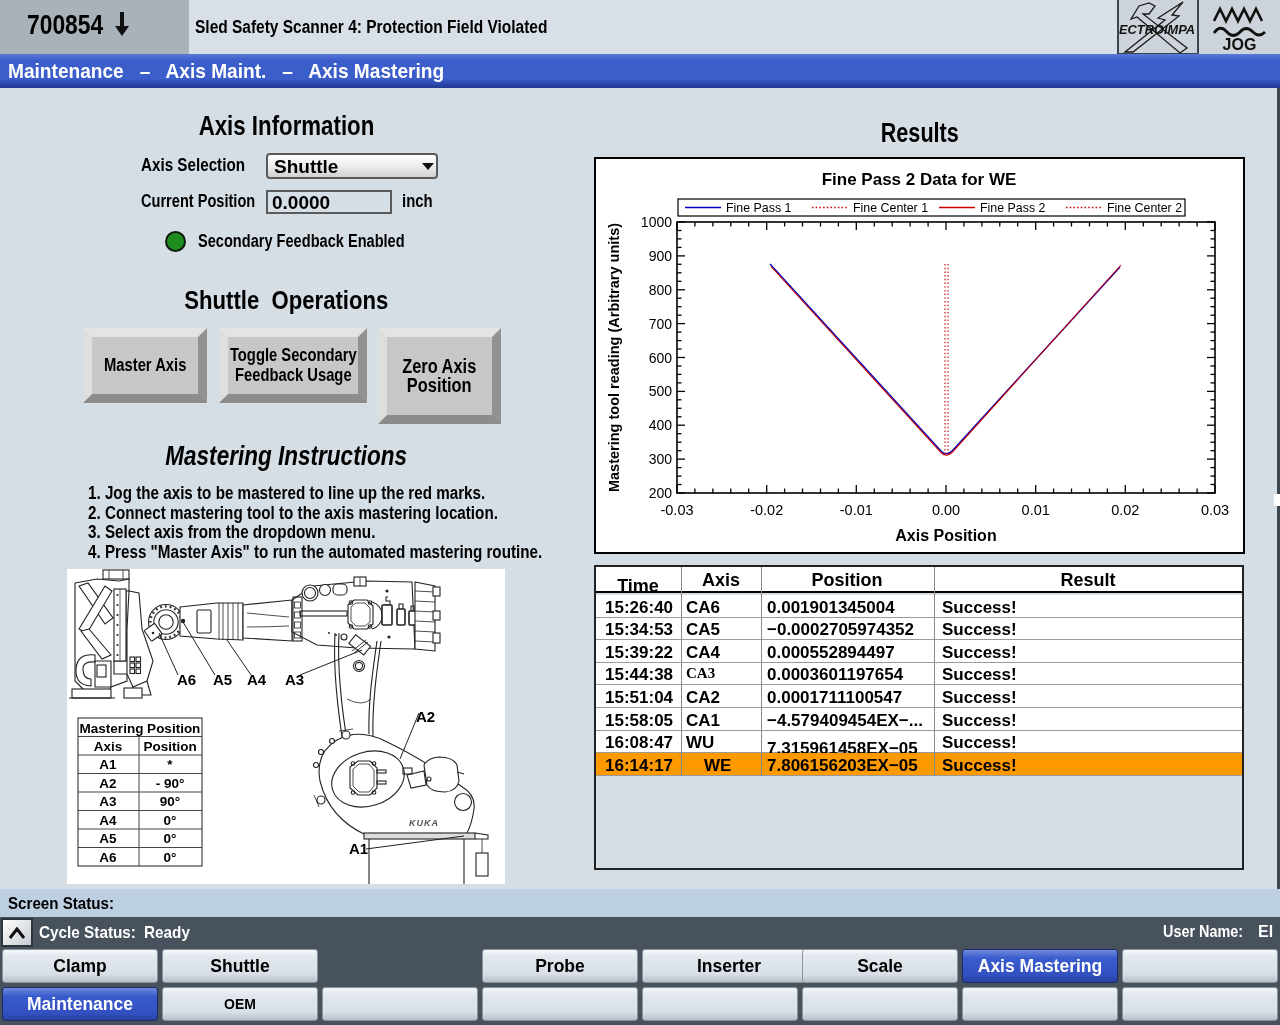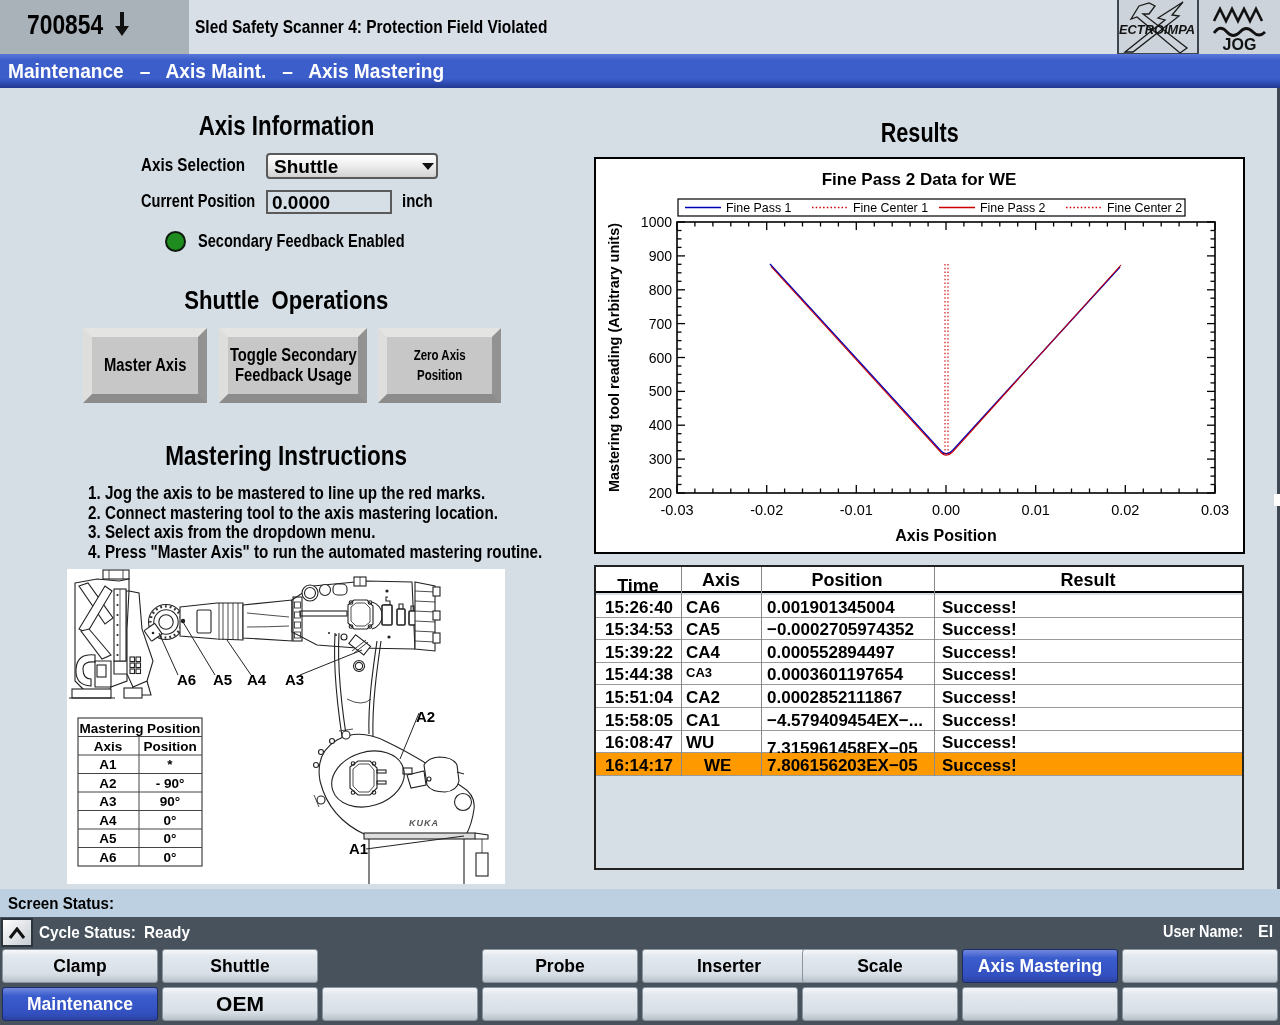--- a/index.html
+++ b/index.html
@@ -62,25 +62,25 @@
 <div class="abs b" style="left:198px;top:231px;font-size:18px;"><span class="cx" style="transform:scaleX(.81)">Secondary Feedback Enabled</span></div>
 
 <div class="abs b" style="left:0px;top:286px;width:572px;text-align:center;font-size:25px;"><span class="cxc" style="transform:scaleX(.885)">Shuttle&nbsp; Operations</span></div>
 
 <div class="abs b" style="left:83px;top:328px;width:124px;height:75px;background:#c7c7c7;border:9px solid;border-color:#e4e4e2 #929292 #8c8c8c #dededc;display:flex;align-items:center;justify-content:center;text-align:center;font-size:18px;line-height:19.5px;">
     <span class="cxc" style="transform:scaleX(.82)">Master Axis</span>
   </div>
 <div class="abs b" style="left:219px;top:328px;width:148px;height:75px;background:#c7c7c7;border:9px solid;border-color:#e4e4e2 #929292 #8c8c8c #dededc;display:flex;align-items:center;justify-content:center;text-align:center;font-size:18px;line-height:19.5px;">
     <span class="cxc" style="transform:scaleX(.82)">Toggle Secondary<br>Feedback Usage</span>
   </div>
-<div class="abs b" style="left:378px;top:328px;width:123px;height:75px;background:#c7c7c7;border:9px solid;border-color:#e4e4e2 #929292 #8c8c8c #dededc;display:flex;align-items:center;justify-content:center;text-align:center;font-size:14px;line-height:19.5px;">
+<div class="abs b" style="left:378px;top:328px;width:123px;height:96px;background:#c7c7c7;border:9px solid;border-color:#e4e4e2 #929292 #8c8c8c #dededc;display:flex;align-items:center;justify-content:center;text-align:center;font-size:20px;line-height:19.5px;">
     <span class="cxc" style="transform:scaleX(.82)">Zero Axis<br>Position</span>
   </div>
 
-<div class="abs b" style="left:0px;top:440px;width:572px;text-align:center;font-size:28px;"><span class="cxc" style="transform:scaleX(.805)">Mastering Instructions</span></div>
+<div class="abs b" style="left:0px;top:440px;width:572px;text-align:center;font-size:28px;font-style:italic;"><span class="cxc" style="transform:scaleX(.805)">Mastering Instructions</span></div>
 <div class="abs b" style="left:62px;top:484px;font-size:18px;line-height:19.7px;margin-left:26px;"><span class="cx" style="transform:scaleX(.845);transform-origin:0 0;">1. Jog the axis to be mastered to line up the red marks.<br>2. Connect mastering tool to the axis mastering location.<br>3. Select axis from the dropdown menu.<br>4. Press "Master Axis" to run the automated mastering routine.</span></div>
 
 <div class="abs" style="left:67px;top:569px;width:438px;height:315px;background:#fff;"></div>
 <svg id="robot" class="abs" style="left:67px;top:569px;" width="438" height="315" viewBox="0 0 438 315">
   <rect x="36" y="1" width="26" height="9" fill="#fff" stroke="#222" stroke-width="1.1"></rect>
   <line x1="42" y1="1" x2="42" y2="10" stroke="#222" stroke-width="0.8"></line>
   <line x1="56" y1="1" x2="56" y2="10" stroke="#222" stroke-width="0.8"></line>
   <path d="M8 14 L30 10 L52 12 L62 10 L62 22 L59 22 L59 92 L47 92 L47 105 L60 105 L60 112 L44 118 L40 126 L22 126 L14 118 L8 112 Z" fill="#fff" stroke="#222" stroke-width="1.1"></path>
   <path d="M12 17 L21 14 L46 49 L38 55 Z" fill="#fff" stroke="#222" stroke-width="1.1"></path>
   <path d="M12 60 L20 64 L45 22 L38 17 Z" fill="#fff" stroke="#222" stroke-width="1.1"></path>
@@ -423,27 +423,27 @@
 <div class="abs b" style="left:90px;top:53.1px;font-size:17px;">CA5</div>
 <div class="abs b" style="left:171px;top:53.1px;font-size:17px;">−0.0002705974352</div>
 <div class="abs b" style="left:346px;top:53.1px;font-size:17px;">Success!</div>
 <div class="abs" style="left:0;top:73.2px;width:646px;height:22.6px;background:#fff;border-bottom:1px solid #9a9a9a;"></div>
 <div class="abs b" style="left:9px;top:75.7px;font-size:17px;">15:39:22</div>
 <div class="abs b" style="left:90px;top:75.7px;font-size:17px;">CA4</div>
 <div class="abs b" style="left:171px;top:75.7px;font-size:17px;">0.000552894497</div>
 <div class="abs b" style="left:346px;top:75.7px;font-size:17px;">Success!</div>
 <div class="abs" style="left:0;top:95.8px;width:646px;height:22.6px;background:#fff;border-bottom:1px solid #9a9a9a;"></div>
 <div class="abs b" style="left:9px;top:98.3px;font-size:17px;">15:44:38</div>
-<div class="abs b" style="left:90px;top:98.3px;font-size:13px;">CA3</div>
+<div class="abs b" style="left:90px;top:98.3px;font-size:15px;font-family:Liberation Serif, serif;">CA3</div>
 <div class="abs b" style="left:171px;top:98.3px;font-size:17px;">0.0003601197654</div>
 <div class="abs b" style="left:346px;top:98.3px;font-size:17px;">Success!</div>
 <div class="abs" style="left:0;top:118.4px;width:646px;height:22.6px;background:#fff;border-bottom:1px solid #9a9a9a;"></div>
 <div class="abs b" style="left:9px;top:120.9px;font-size:17px;">15:51:04</div>
 <div class="abs b" style="left:90px;top:120.9px;font-size:17px;">CA2</div>
-<div class="abs b" style="left:171px;top:120.9px;font-size:17px;">0.0002852111867</div>
+<div class="abs b" style="left:171px;top:120.9px;font-size:17px;">0.0001711100547</div>
 <div class="abs b" style="left:346px;top:120.9px;font-size:17px;">Success!</div>
 <div class="abs" style="left:0;top:141.0px;width:646px;height:22.6px;background:#fff;border-bottom:1px solid #9a9a9a;"></div>
 <div class="abs b" style="left:9px;top:143.5px;font-size:17px;">15:58:05</div>
 <div class="abs b" style="left:90px;top:143.5px;font-size:17px;">CA1</div>
 <div class="abs b" style="left:171px;top:143.5px;font-size:17px;">−4.579409454EX−...</div>
 <div class="abs b" style="left:346px;top:143.5px;font-size:17px;">Success!</div>
 <div class="abs" style="left:0;top:163.6px;width:646px;height:22.6px;background:#fff;border-bottom:1px solid #9a9a9a;"></div>
 <div class="abs b" style="left:9px;top:166.1px;font-size:17px;">16:08:47</div>
 <div class="abs b" style="left:90px;top:166.1px;font-size:17px;">WU</div>
 <div class="abs b" style="left:171px;top:166.1px;font-size:17px;margin-top:6px;">7.315961458EX−05</div>
@@ -474,20 +474,20 @@
 
 <div class="abs" style="left:0;top:948px;width:1280px;height:77px;background:#47525d;" id="softkeys">
 <div class="abs b" style="left:2px;top:1px;width:156px;height:34px;display:flex;align-items:center;justify-content:center;font-size:17.5px;border-radius:3px;background:linear-gradient(#f6f8fa 0%,#e2e8ee 20%,#d8dfe6 75%,#b7c0c9 100%);color:#000;border:1px solid #8b949d;">Clamp</div>
 <div class="abs b" style="left:162px;top:1px;width:156px;height:34px;display:flex;align-items:center;justify-content:center;font-size:17.5px;border-radius:3px;background:linear-gradient(#f6f8fa 0%,#e2e8ee 20%,#d8dfe6 75%,#b7c0c9 100%);color:#000;border:1px solid #8b949d;">Shuttle</div>
 <div class="abs b" style="left:482px;top:1px;width:156px;height:34px;display:flex;align-items:center;justify-content:center;font-size:17.5px;border-radius:3px;background:linear-gradient(#f6f8fa 0%,#e2e8ee 20%,#d8dfe6 75%,#b7c0c9 100%);color:#000;border:1px solid #8b949d;">Probe</div>
 <div class="abs b" style="left:642px;top:1px;width:174px;height:34px;display:flex;align-items:center;justify-content:center;font-size:17.5px;border-radius:3px;background:linear-gradient(#f6f8fa 0%,#e2e8ee 20%,#d8dfe6 75%,#b7c0c9 100%);color:#000;border:1px solid #8b949d;">Inserter</div>
 <div class="abs b" style="left:802px;top:1px;width:156px;height:34px;display:flex;align-items:center;justify-content:center;font-size:17.5px;border-radius:3px;background:linear-gradient(#f6f8fa 0%,#e2e8ee 20%,#d8dfe6 75%,#b7c0c9 100%);color:#000;border:1px solid #8b949d;">Scale</div>
 <div class="abs b" style="left:962px;top:1px;width:156px;height:34px;display:flex;align-items:center;justify-content:center;font-size:17.5px;border-radius:3px;background:linear-gradient(#7288dd 0%,#3a5ccd 25%,#3350c0 80%,#2a419f 100%);color:#fff;border:1px solid #1c2c66;">Axis Mastering</div>
 <div class="abs b" style="left:1122px;top:1px;width:156px;height:34px;display:flex;align-items:center;justify-content:center;font-size:17.5px;border-radius:3px;background:linear-gradient(#f6f8fa 0%,#e2e8ee 20%,#d8dfe6 75%,#b7c0c9 100%);color:#000;border:1px solid #8b949d;"></div>
 <div class="abs b" style="left:2px;top:39px;width:156px;height:34px;display:flex;align-items:center;justify-content:center;font-size:17.5px;border-radius:3px;background:linear-gradient(#7288dd 0%,#3a5ccd 25%,#3350c0 80%,#2a419f 100%);color:#fff;border:1px solid #1c2c66;">Maintenance</div>
-<div class="abs b" style="left:162px;top:39px;width:156px;height:34px;display:flex;align-items:center;justify-content:center;font-size:21px;border-radius:3px;background:linear-gradient(#f6f8fa 0%,#e2e8ee 20%,#d8dfe6 75%,#b7c0c9 100%);color:#000;border:1px solid #8b949d;">OEM</div>
+<div class="abs b" style="left:162px;top:39px;width:156px;height:34px;display:flex;align-items:center;justify-content:center;font-size:14px;border-radius:3px;background:linear-gradient(#f6f8fa 0%,#e2e8ee 20%,#d8dfe6 75%,#b7c0c9 100%);color:#000;border:1px solid #8b949d;">OEM</div>
 <div class="abs b" style="left:322px;top:39px;width:156px;height:34px;display:flex;align-items:center;justify-content:center;font-size:17.5px;border-radius:3px;background:linear-gradient(#f6f8fa 0%,#e2e8ee 20%,#d8dfe6 75%,#b7c0c9 100%);color:#000;border:1px solid #8b949d;"></div>
 <div class="abs b" style="left:482px;top:39px;width:156px;height:34px;display:flex;align-items:center;justify-content:center;font-size:17.5px;border-radius:3px;background:linear-gradient(#f6f8fa 0%,#e2e8ee 20%,#d8dfe6 75%,#b7c0c9 100%);color:#000;border:1px solid #8b949d;"></div>
 <div class="abs b" style="left:642px;top:39px;width:156px;height:34px;display:flex;align-items:center;justify-content:center;font-size:17.5px;border-radius:3px;background:linear-gradient(#f6f8fa 0%,#e2e8ee 20%,#d8dfe6 75%,#b7c0c9 100%);color:#000;border:1px solid #8b949d;"></div>
 <div class="abs b" style="left:802px;top:39px;width:156px;height:34px;display:flex;align-items:center;justify-content:center;font-size:17.5px;border-radius:3px;background:linear-gradient(#f6f8fa 0%,#e2e8ee 20%,#d8dfe6 75%,#b7c0c9 100%);color:#000;border:1px solid #8b949d;"></div>
 <div class="abs b" style="left:962px;top:39px;width:156px;height:34px;display:flex;align-items:center;justify-content:center;font-size:17.5px;border-radius:3px;background:linear-gradient(#f6f8fa 0%,#e2e8ee 20%,#d8dfe6 75%,#b7c0c9 100%);color:#000;border:1px solid #8b949d;"></div>
 <div class="abs b" style="left:1122px;top:39px;width:156px;height:34px;display:flex;align-items:center;justify-content:center;font-size:17.5px;border-radius:3px;background:linear-gradient(#f6f8fa 0%,#e2e8ee 20%,#d8dfe6 75%,#b7c0c9 100%);color:#000;border:1px solid #8b949d;"></div>
 </div>
 
 </body></html>

